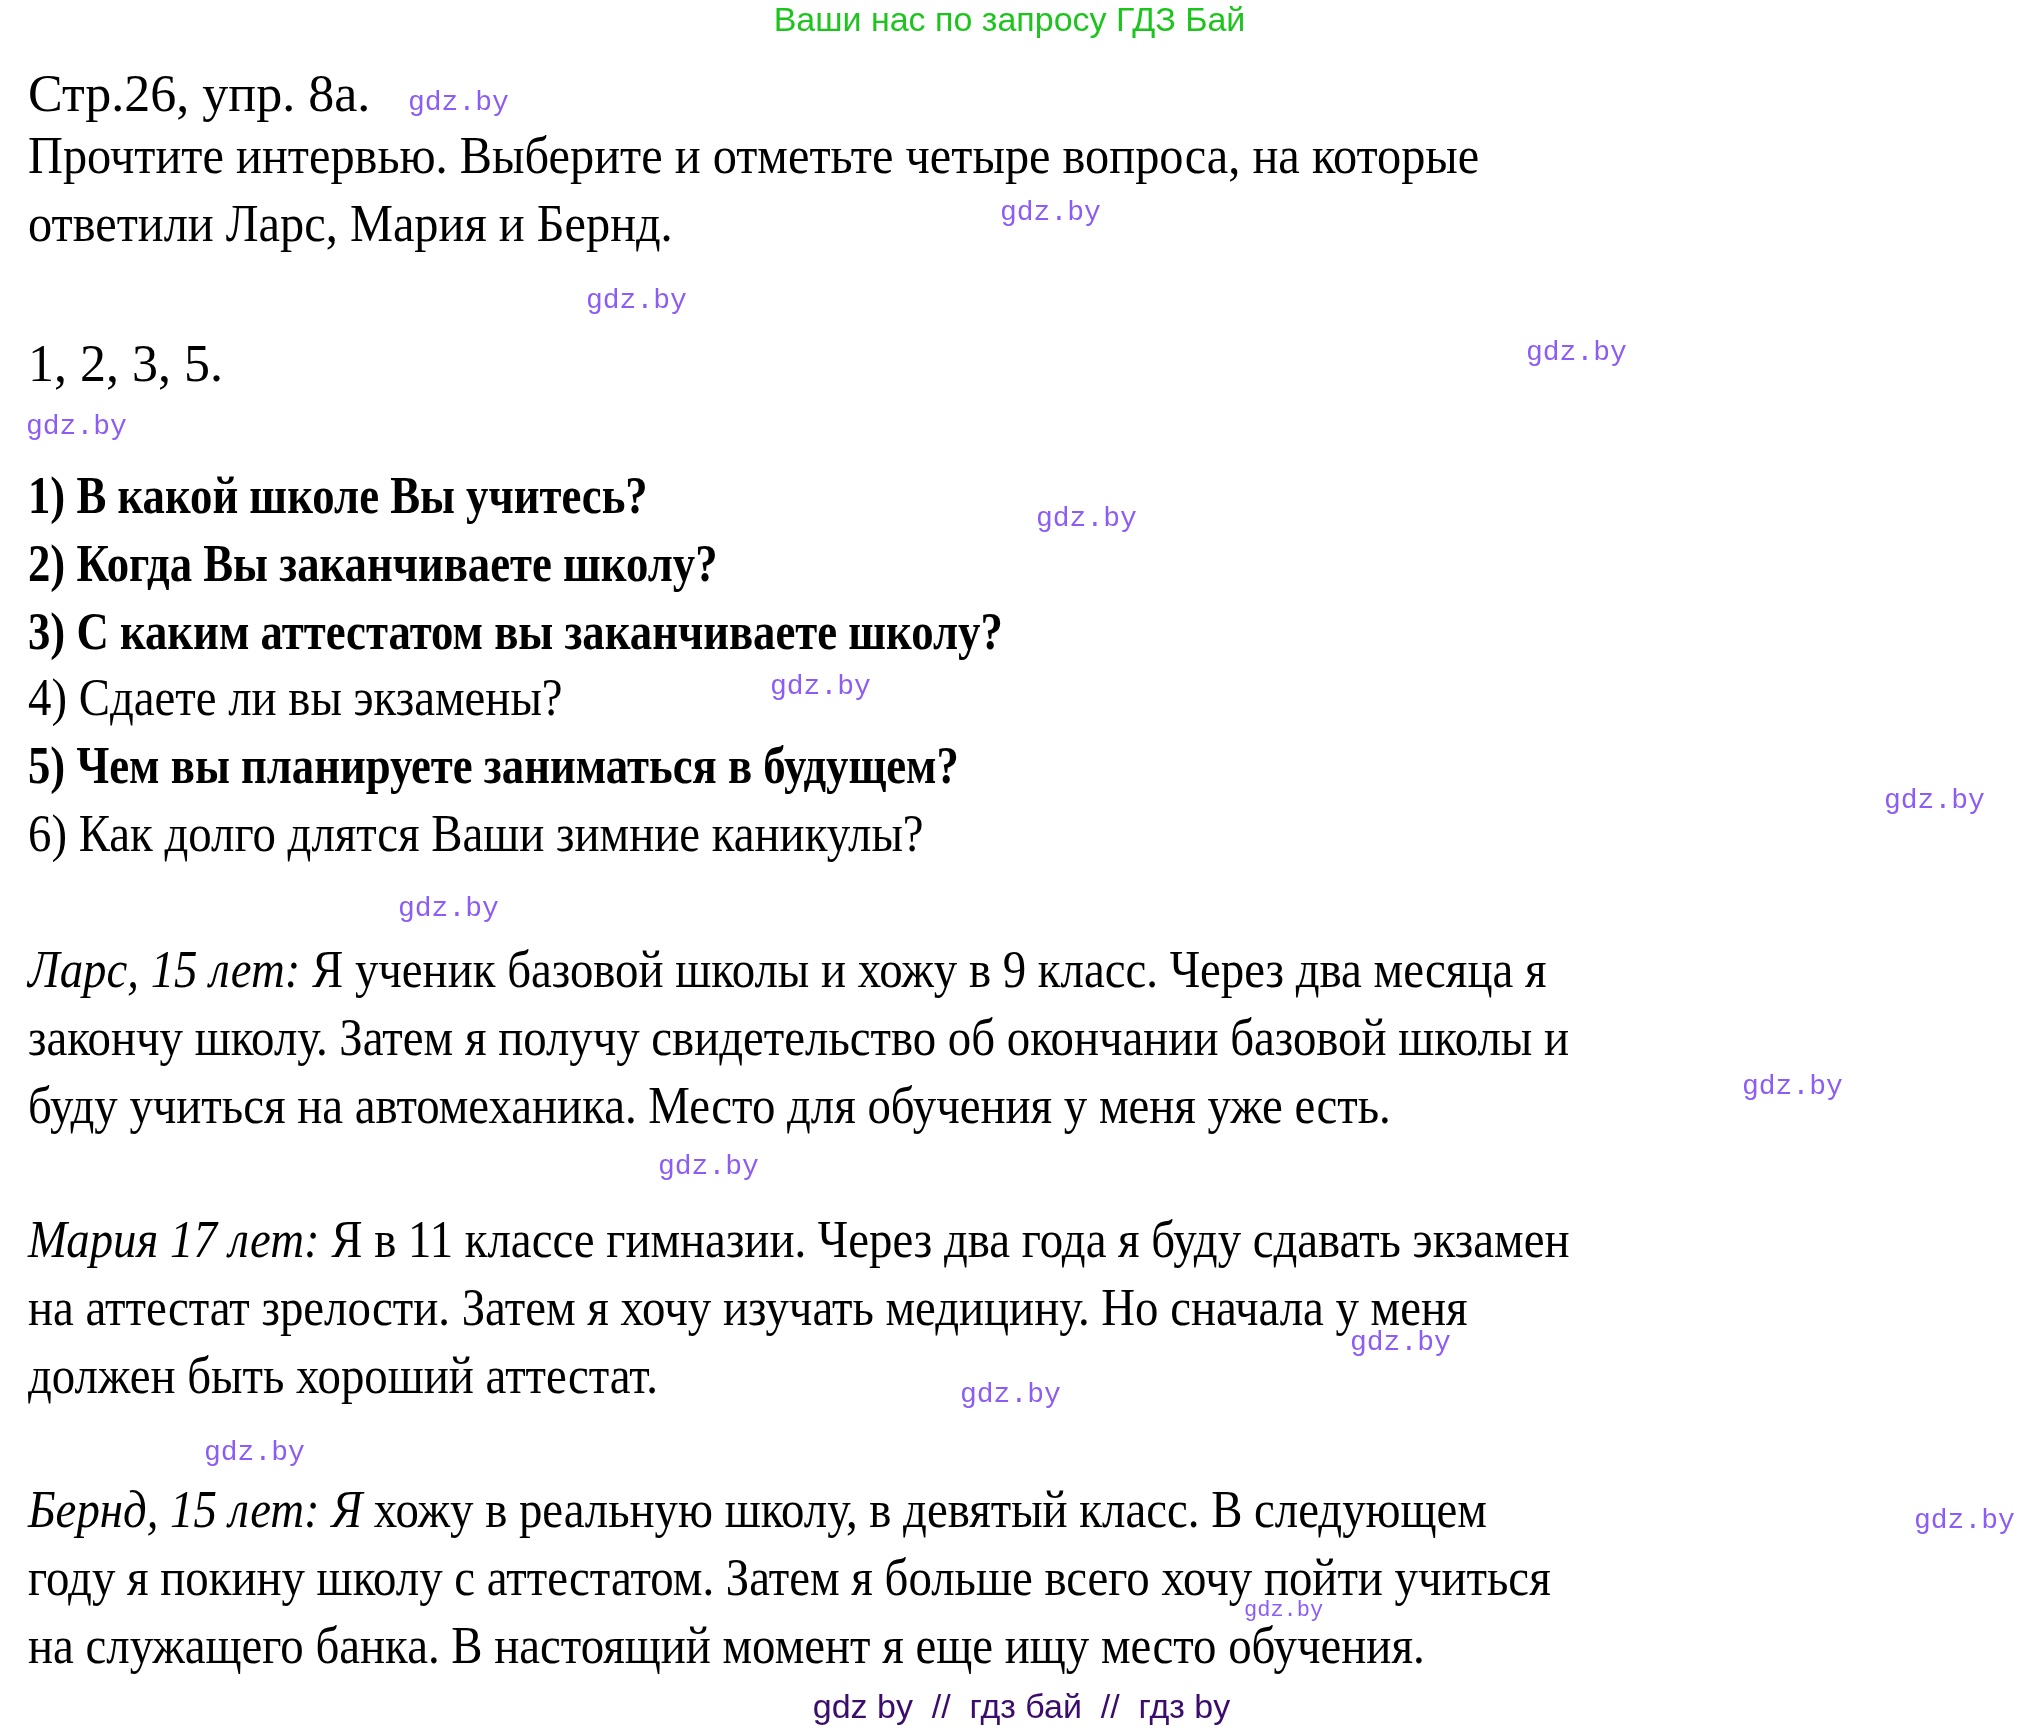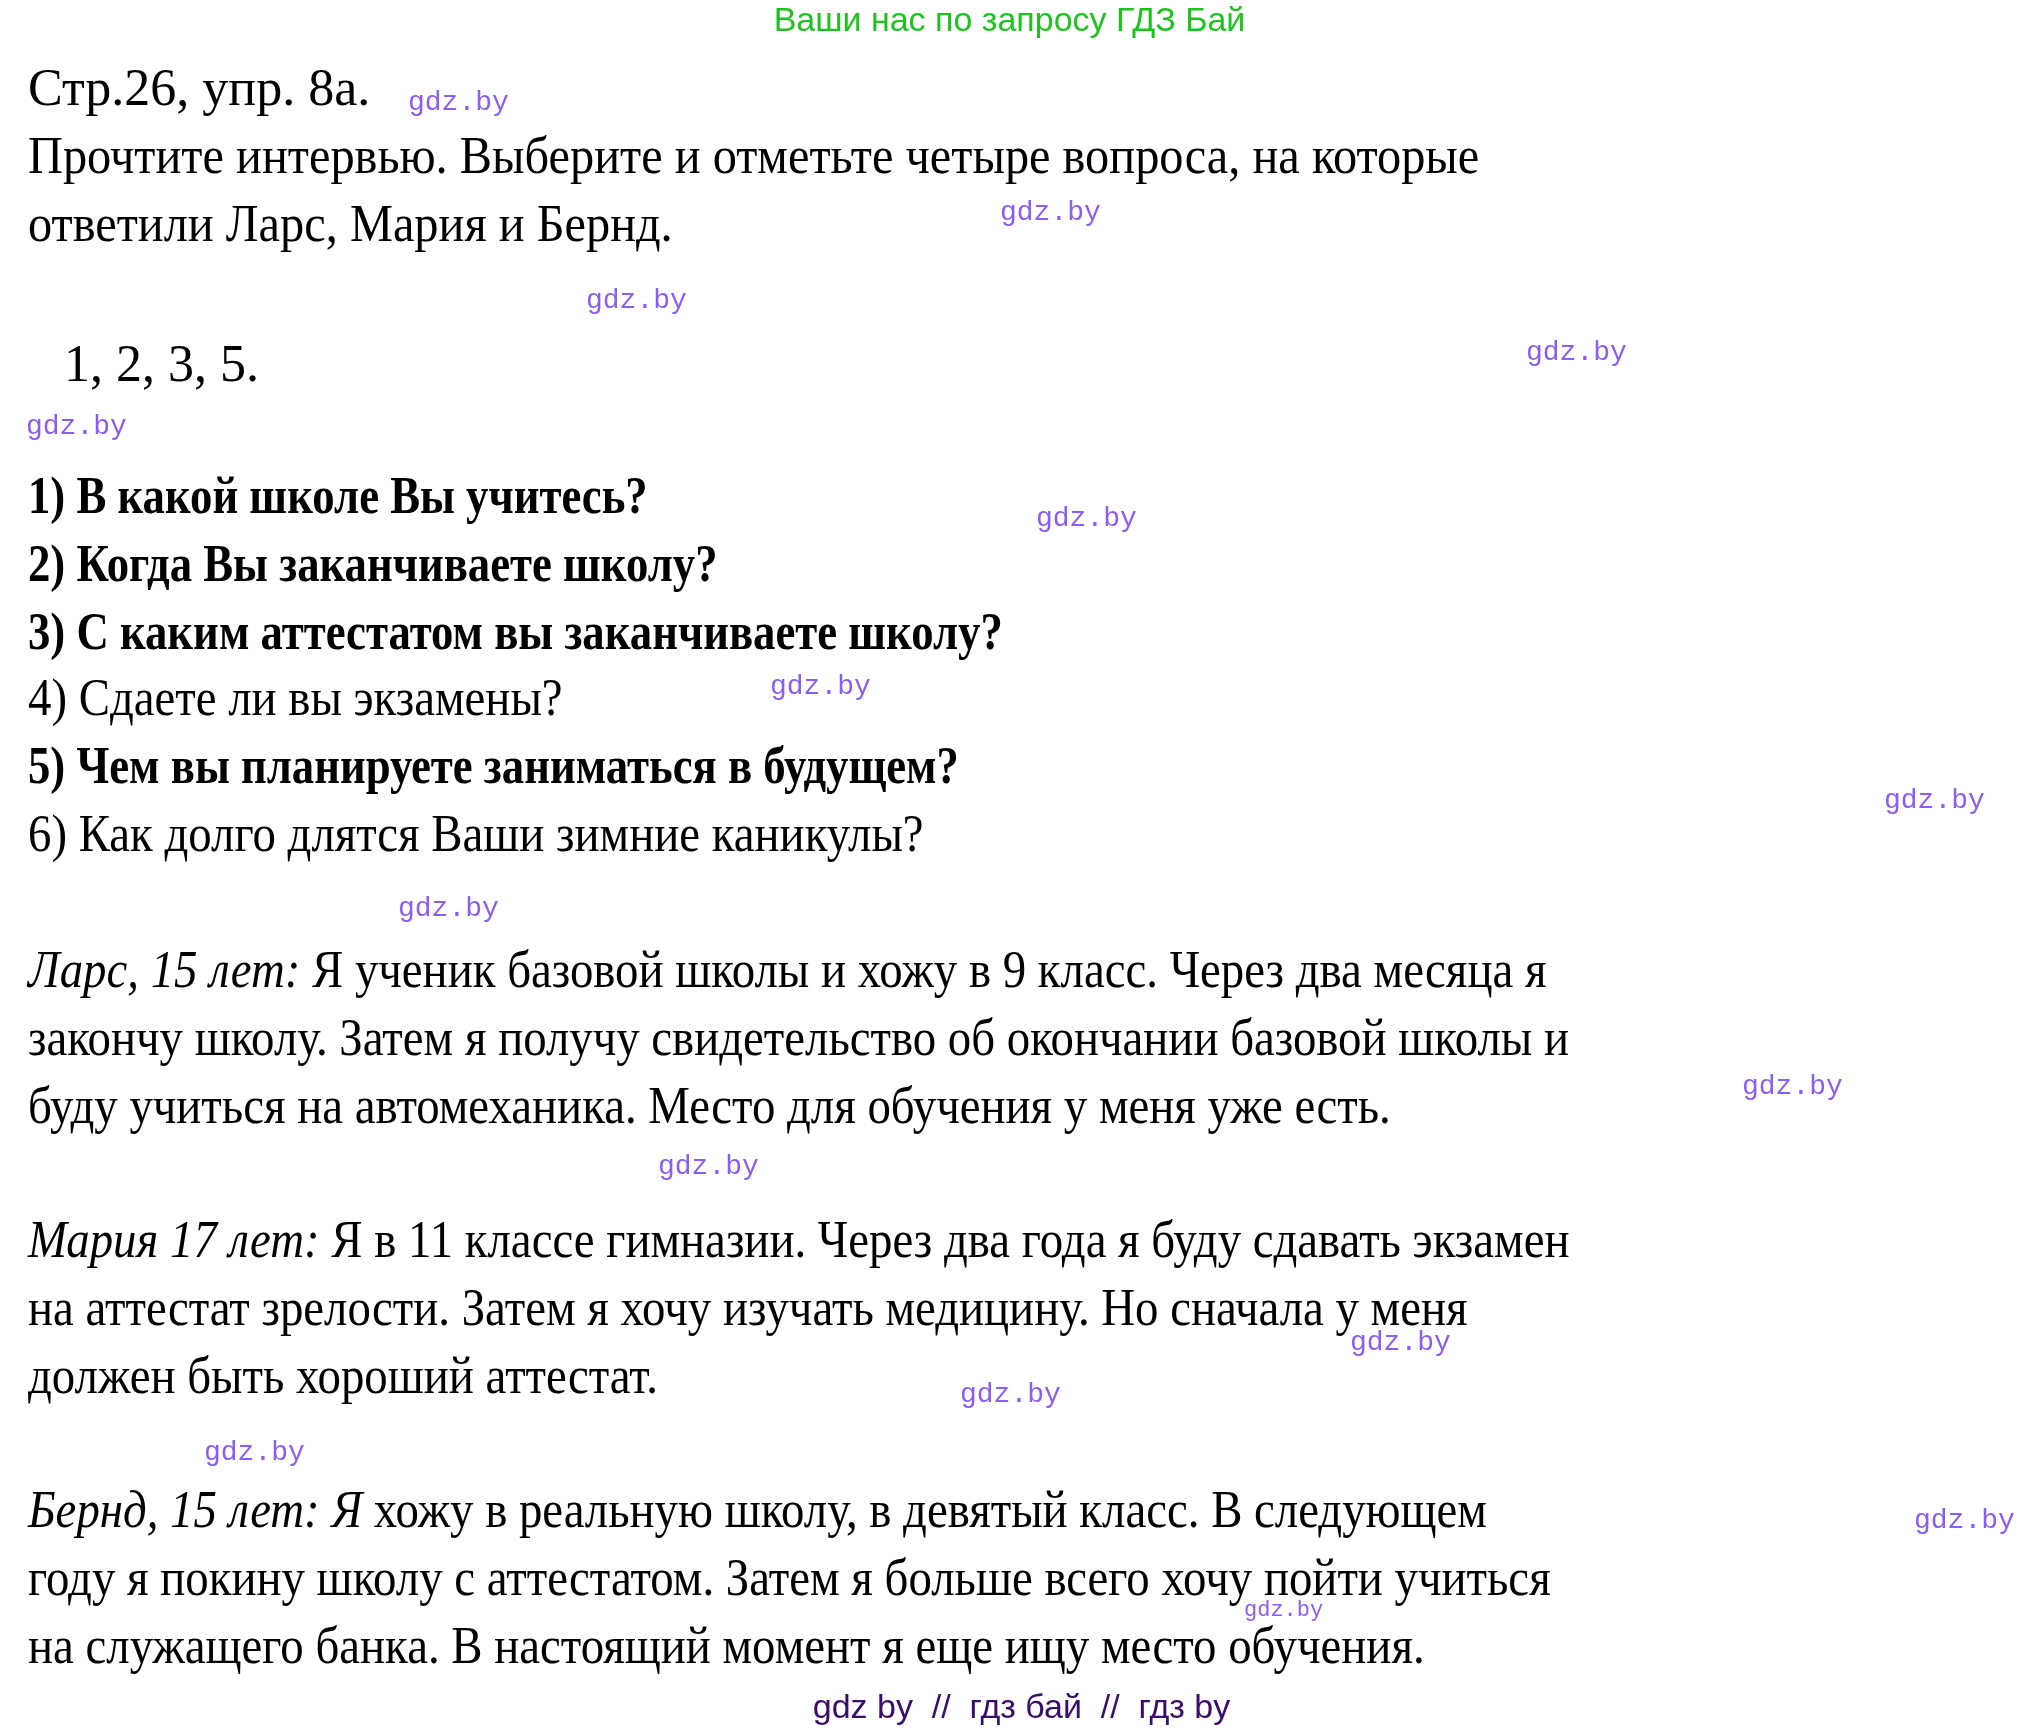--- a/index.html
+++ b/index.html
@@ -9,25 +9,25 @@
   .bold { font-weight: bold; }
   .ital { font-style: italic; }
   .wm { position: absolute; font-family: Liberation Mono, monospace; font-size: 28px; line-height: 30px; color: #8b5cf6; white-space: nowrap; }
   .footer { position: absolute; top: 1686px; left: 12px; width: 2019px; text-align: center; font-family: "Liberation Sans", sans-serif; font-size: 34px; line-height: 40px; color: #3a0c6b; white-space: pre; }
 </style>
 </head>
 <body>
 
 <div class="banner">Ваши нас по запросу ГДЗ Бай</div>
 
-<div class="serif" style="top:54px;">Стр.26, упр. 8а.</div>
+<div class="serif" style="top:60px;">Стр.26, упр. 8а.</div>
 <div class="serif" style="top:122px; transform:scaleX(0.93);">Прочтите интервью. Выберите и отметьте четыре вопроса, на которые</div>
 <div class="serif" style="top:190px; transform:scaleX(0.93);">ответили Ларс, Мария и Бернд.</div>
 
-<div class="serif" style="top:330px;margin-left:36px;">1, 2, 3, 5.</div>
+<div class="serif" style="top:330px;">1, 2, 3, 5.</div>
 
 <div class="serif bold" style="top:462px; transform:scaleX(0.86);">1) В какой школе Вы учитесь?</div>
 <div class="serif bold" style="top:530px; transform:scaleX(0.86);">2) Когда Вы заканчиваете школу?</div>
 <div class="serif bold" style="top:598px; transform:scaleX(0.86);">3) С каким аттестатом вы заканчиваете школу?</div>
 <div class="serif" style="top:664px; transform:scaleX(0.9);">4) Сдаете ли вы экзамены?</div>
 <div class="serif bold" style="top:732px; transform:scaleX(0.86);">5) Чем вы планируете заниматься в будущем?</div>
 <div class="serif" style="top:800px; transform:scaleX(0.9);">6) Как долго длятся Ваши зимние каникулы?</div>
 
 <div class="serif" style="top:936px; transform:scaleX(0.9);"><span class="ital">Ларс, 15 лет:</span><span> Я ученик базовой школы и хожу в 9 класс. Через два месяца я</span></div>
 <div class="serif" style="top:1004px; transform:scaleX(0.9);">закончу школу. Затем я получу свидетельство об окончании базовой школы и</div>

